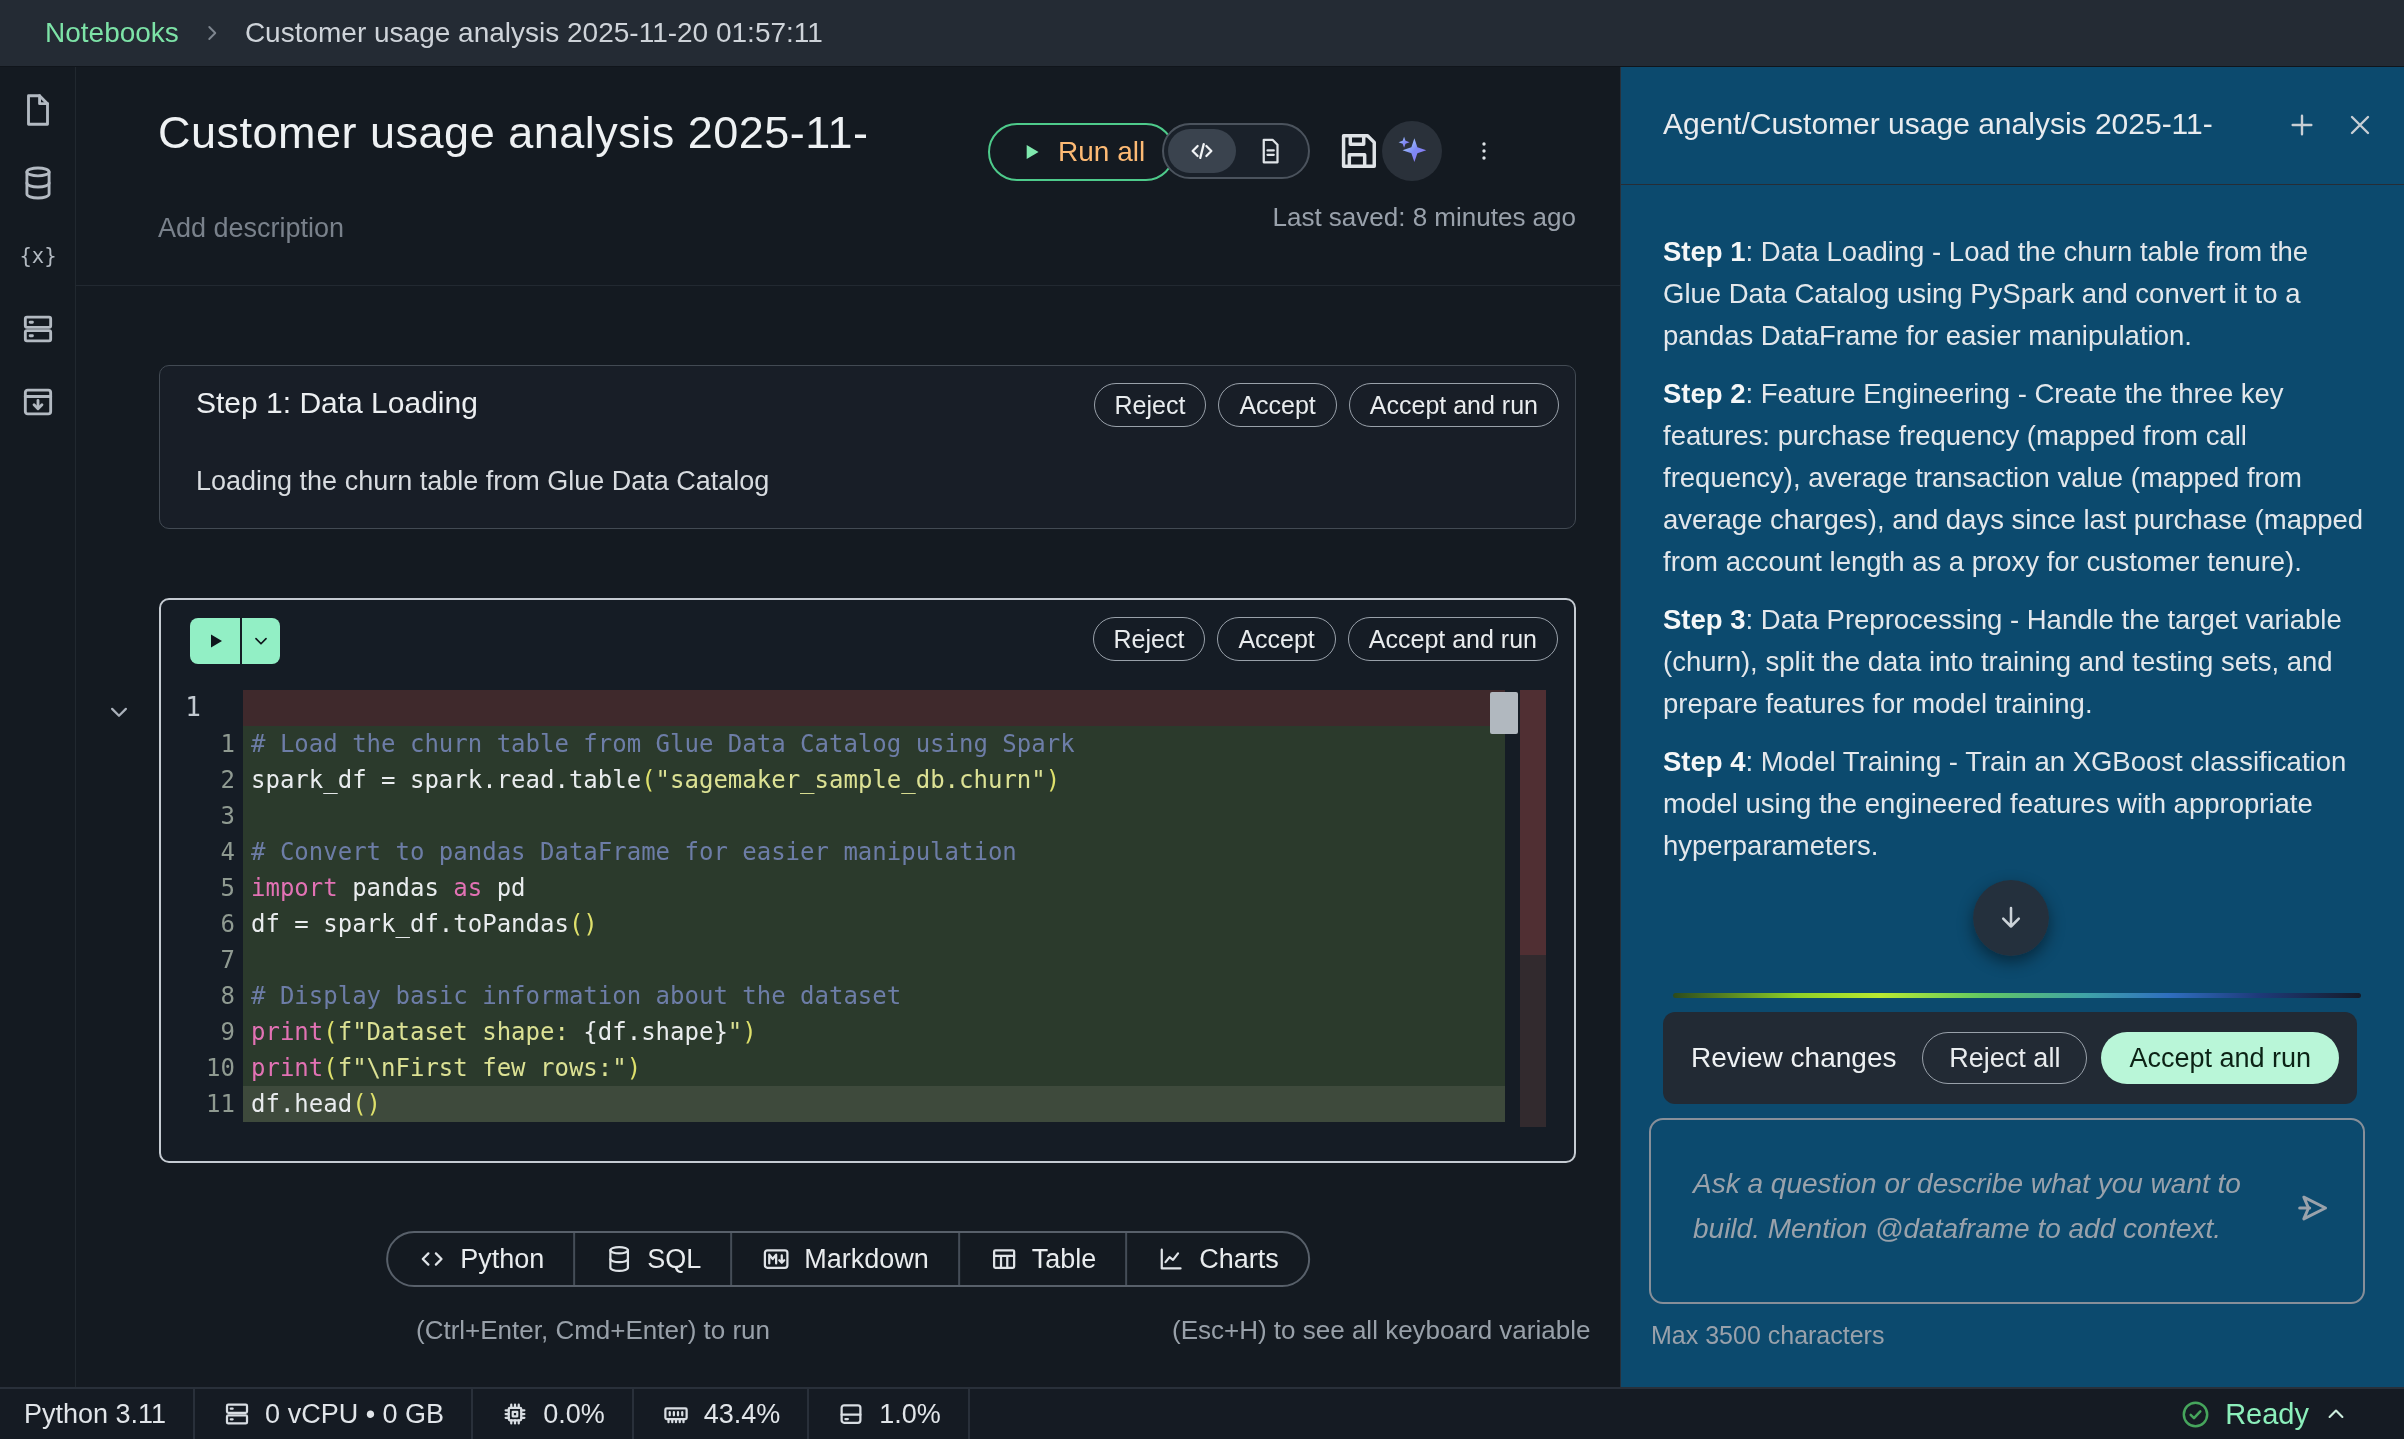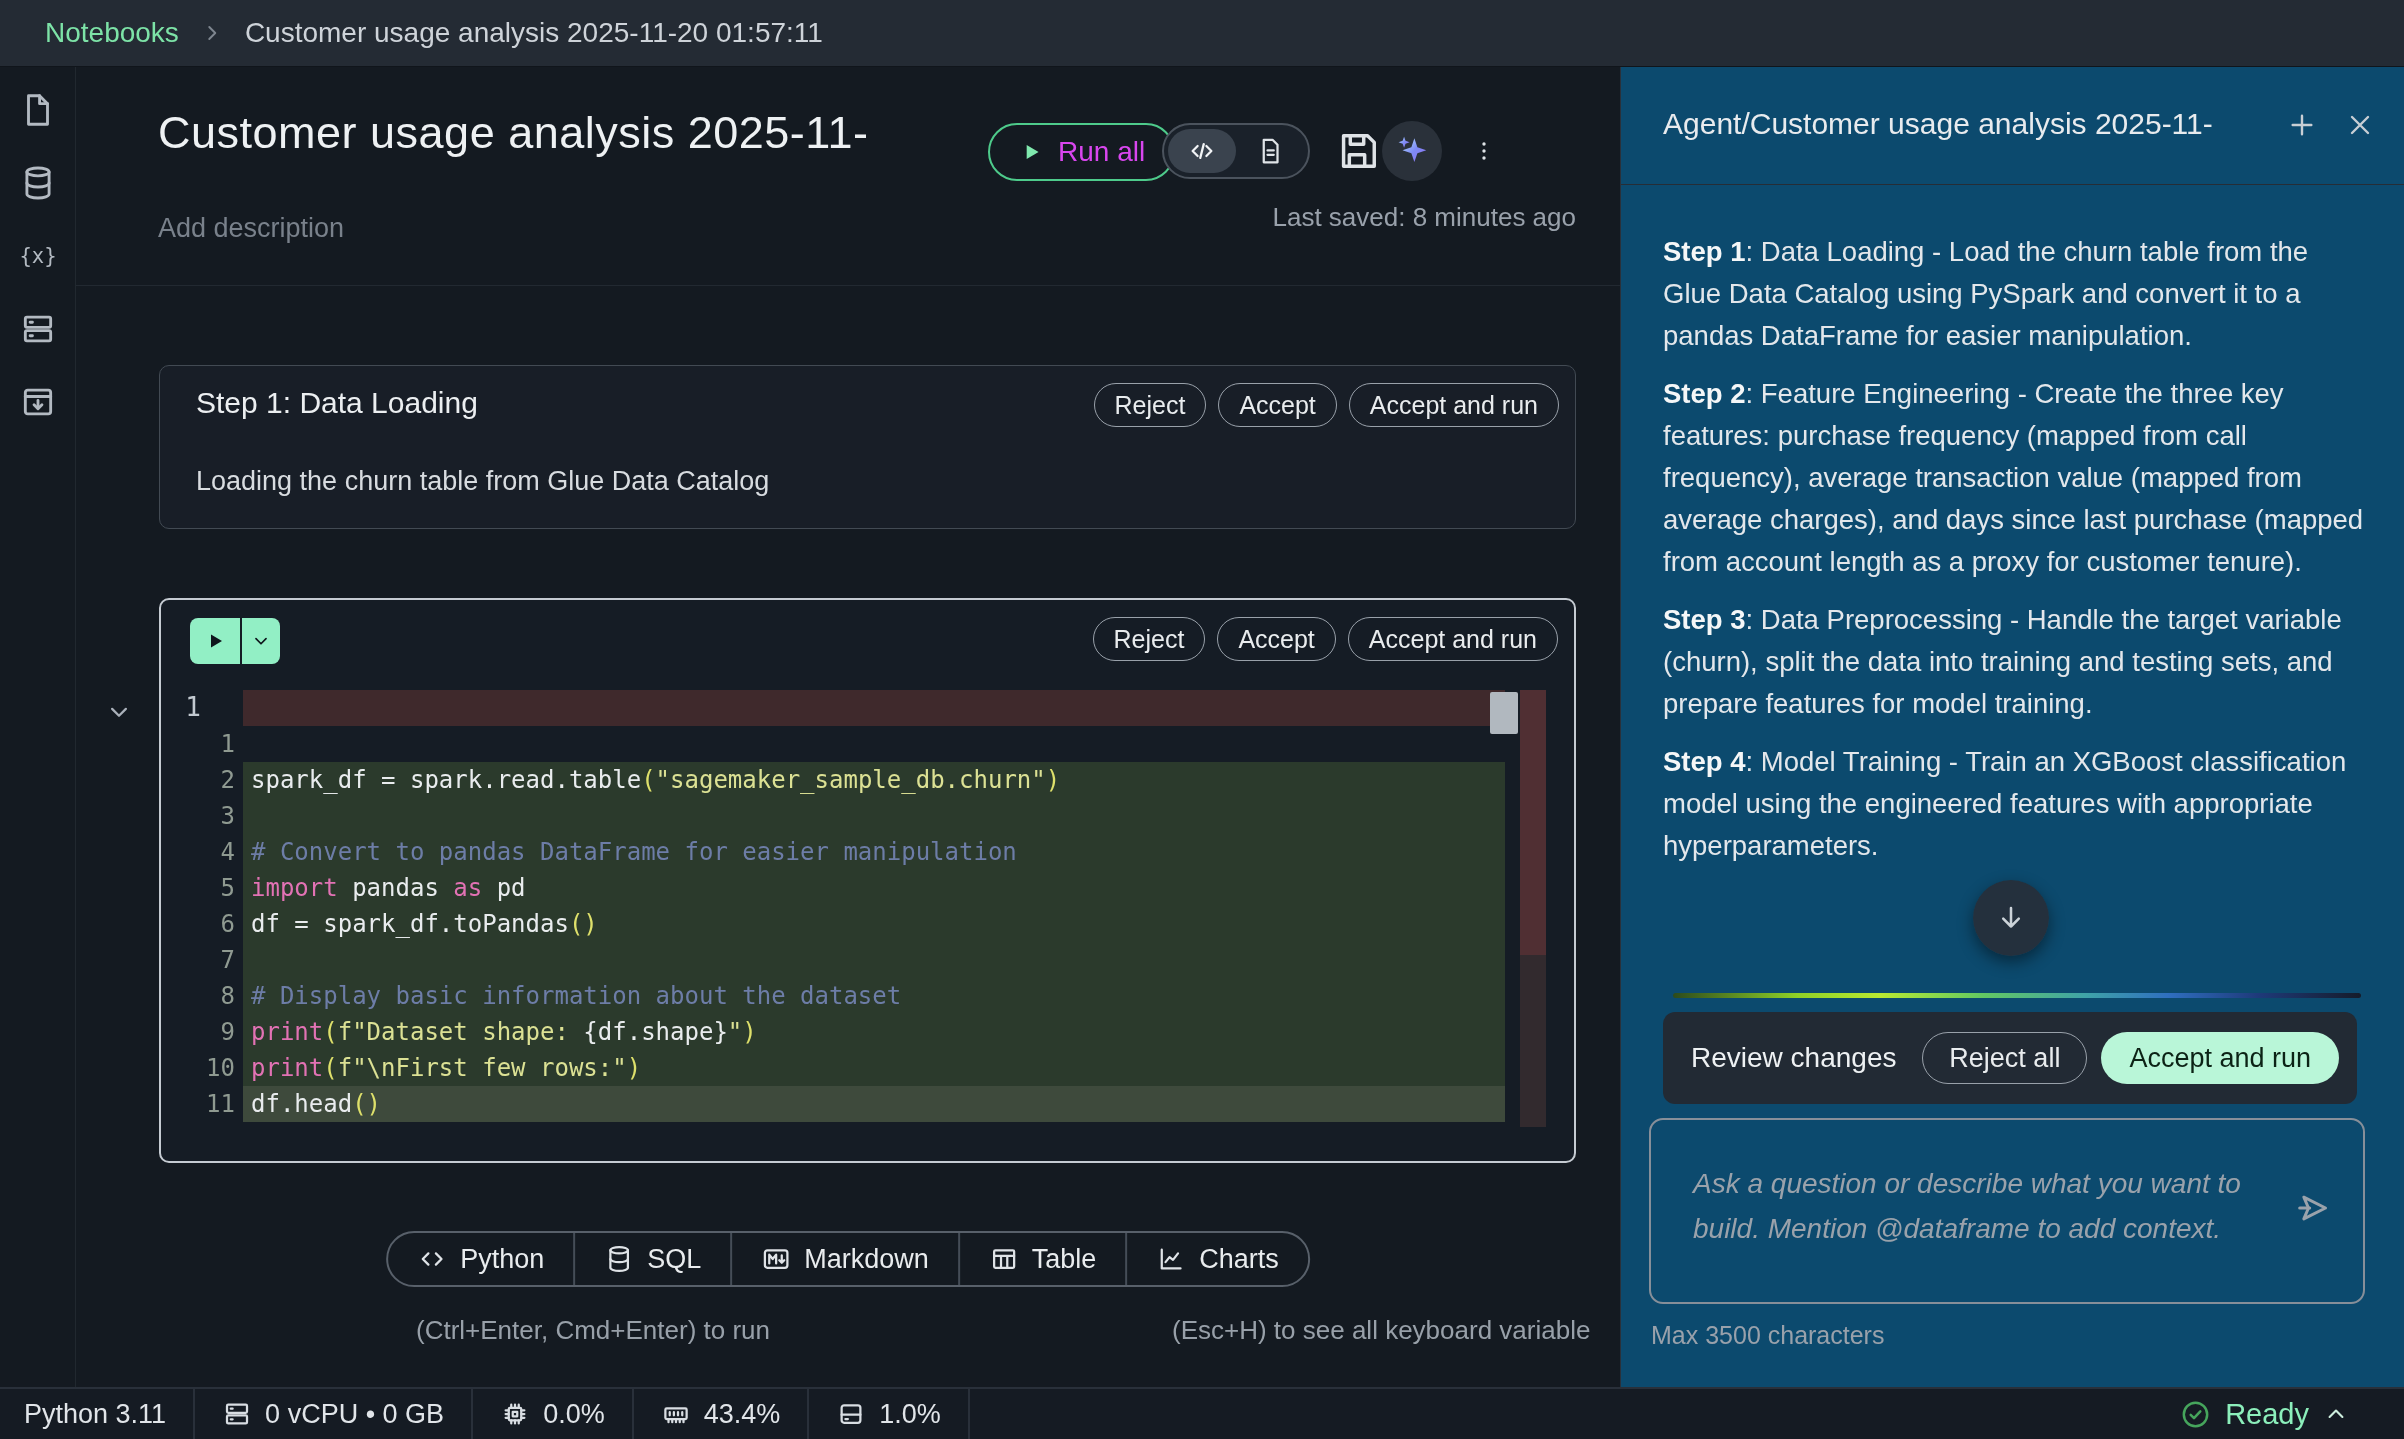--- a/index.html
+++ b/index.html
@@ -24,21 +24,21 @@
   .side-btn{background:none;border:none;padding:0;width:38px;height:38px;color:#b3bac2;}
   .side-btn .icon{width:38px;height:38px;}
 
   
   .main{position:absolute;top:67px;left:76px;width:1544px;bottom:52px;background:#141a21;}
   .nb-title{position:absolute;left:82px;top:40px;margin:0;font-size:45px;font-weight:400;
             color:#eef1f3;letter-spacing:.5px;}
   .nb-desc{position:absolute;left:82px;top:146px;font-size:27px;color:#79818b;}
   .run-all{position:absolute;left:912px;top:56px;height:58px;display:flex;align-items:center;gap:14px;
            padding:0 28px;background:transparent;border:2px solid #4ecb8b;border-radius:29px;
-           color:#d946ef;font-size:28px;}
+           color:#fdba74;font-size:28px;}
   .run-all .icon{width:26px;height:26px;color:#80e9ae;}
   .view-toggle{position:absolute;left:1086px;top:56px;width:148px;height:56px;border:2px solid #4b535d;
                border-radius:28px;background:#1a212a;display:flex;align-items:center;padding:4px;}
   .vt-seg{flex:1;height:44px;border:none;background:transparent;border-radius:22px;
           display:flex;align-items:center;justify-content:center;color:#dfe3e7;}
   .vt-seg.active{background:#3a434e;color:#f2f4f6;}
   .vt-seg .icon{width:30px;height:30px;}
   .hdr-ic{position:absolute;background:none;border:none;padding:0;color:#dfe3e7;}
   .hdr-ic .icon{width:100%;height:100%;}
   .hdr-ic.save{left:1258px;top:61px;width:46px;height:46px;}
@@ -283,21 +283,21 @@
         </button>
       </div>
       <div class="cell-actions">
           <button class="pill-btn">Reject</button>
           <button class="pill-btn">Accept</button>
           <button class="pill-btn">Accept and run</button>
         </div>
       <div class="outer-ln">1</div>
       <div class="code-rows" id="code-rows">
         <div class="code-row removed"><span class="ln"></span><span class="code-content"></span></div>
-      <div class="code-row"><span class="ln">1</span></div>
+      <div class="code-row"><span class="ln">1</span><span class="code-content"><span class="tok-comment"># Load the churn table from Glue Data Catalog using Spark</span></span></div>
           <div class="code-row"><span class="ln">2</span><span class="code-content"><span class="tok-plain">spark_df = spark.read.table</span><span class="tok-paren">(</span><span class="tok-string">"sagemaker_sample_db.churn"</span><span class="tok-paren">)</span></span></div>
           <div class="code-row"><span class="ln">3</span><span class="code-content"></span></div>
           <div class="code-row"><span class="ln">4</span><span class="code-content"><span class="tok-comment"># Convert to pandas DataFrame for easier manipulation</span></span></div>
           <div class="code-row"><span class="ln">5</span><span class="code-content"><span class="tok-keyword">import</span><span class="tok-plain"> pandas </span><span class="tok-keyword">as</span><span class="tok-plain"> pd</span></span></div>
           <div class="code-row"><span class="ln">6</span><span class="code-content"><span class="tok-plain">df = spark_df.toPandas</span><span class="tok-paren">()</span></span></div>
           <div class="code-row"><span class="ln">7</span><span class="code-content"></span></div>
           <div class="code-row"><span class="ln">8</span><span class="code-content"><span class="tok-comment"># Display basic information about the dataset</span></span></div>
           <div class="code-row"><span class="ln">9</span><span class="code-content"><span class="tok-keyword">print</span><span class="tok-paren">(</span><span class="tok-string">f"Dataset shape: </span><span class="tok-plain">{df.shape}</span><span class="tok-string">"</span><span class="tok-paren">)</span></span></div>
           <div class="code-row"><span class="ln">10</span><span class="code-content"><span class="tok-keyword">print</span><span class="tok-paren">(</span><span class="tok-string">f"\nFirst few rows:"</span><span class="tok-paren">)</span></span></div>
           <div class="code-row current"><span class="ln">11</span><span class="code-content"><span class="tok-plain">df.head</span><span class="tok-paren">()</span></span></div>

